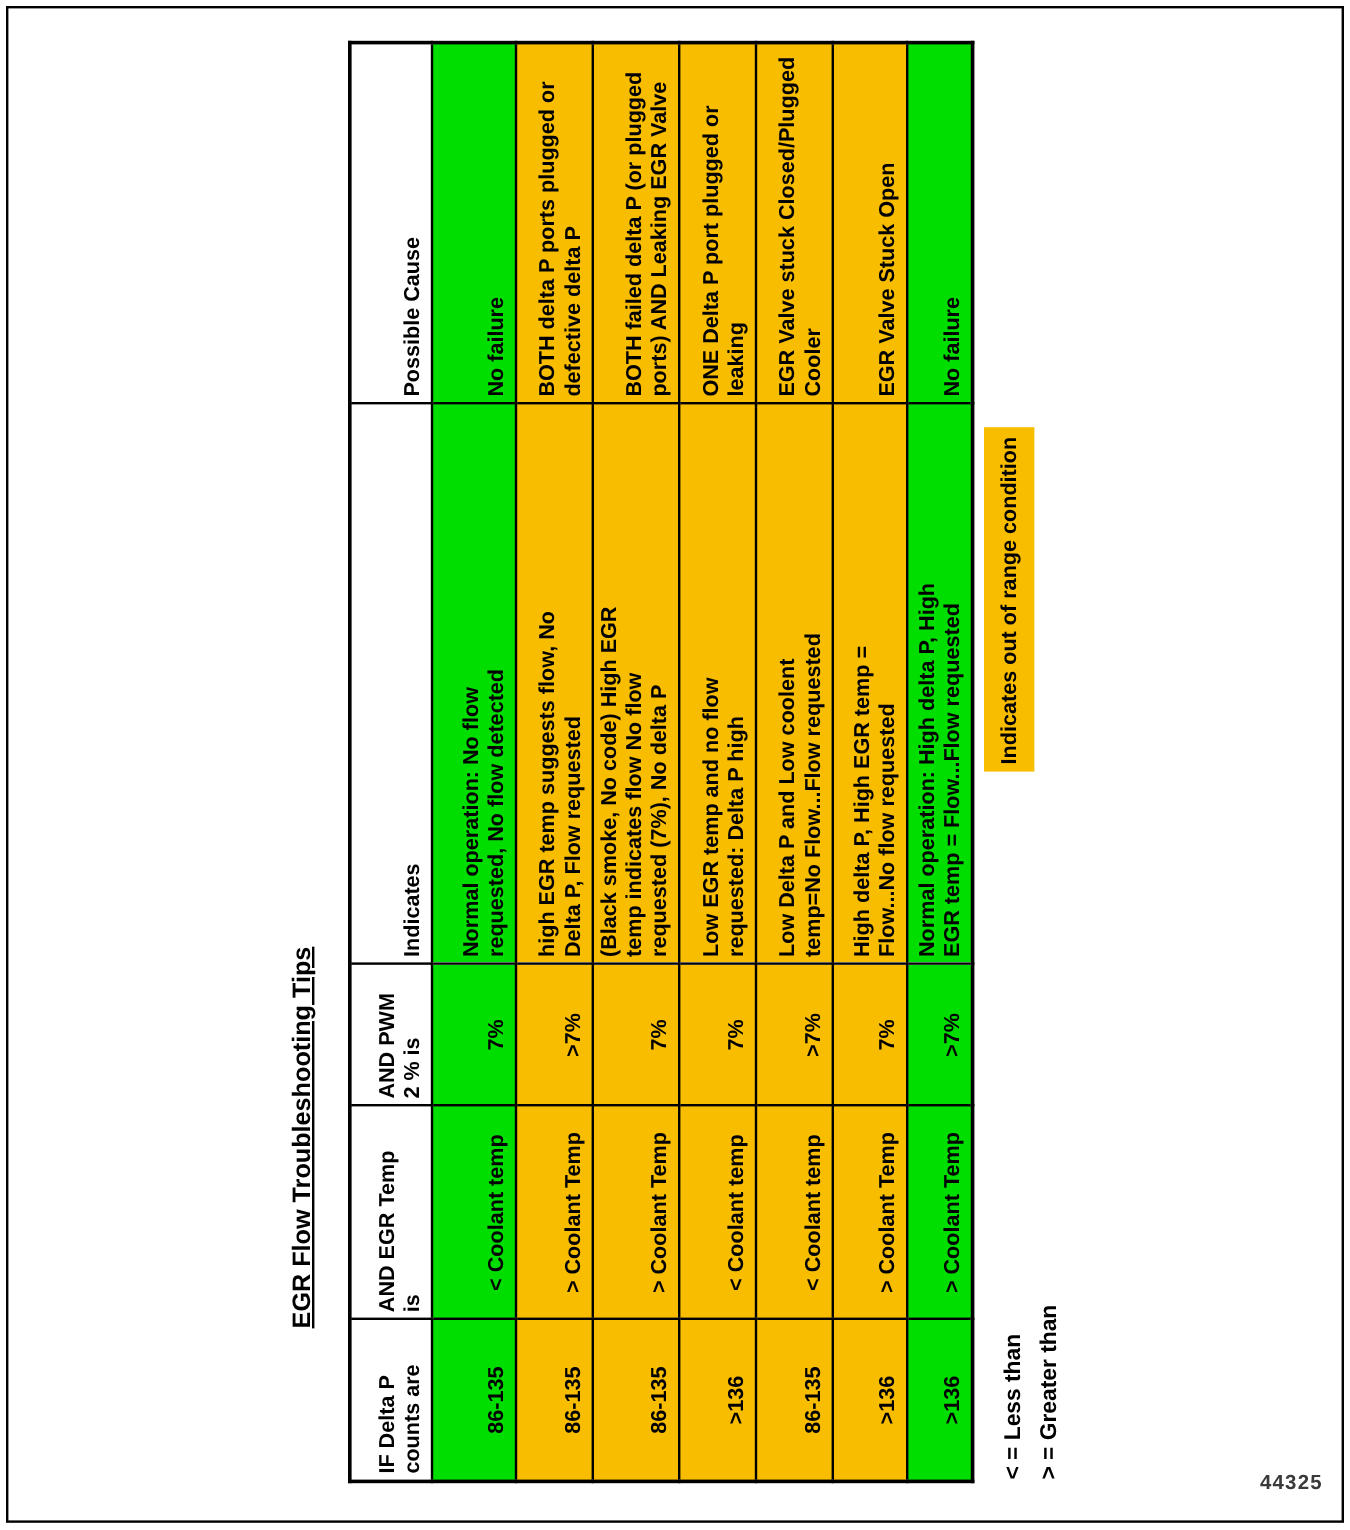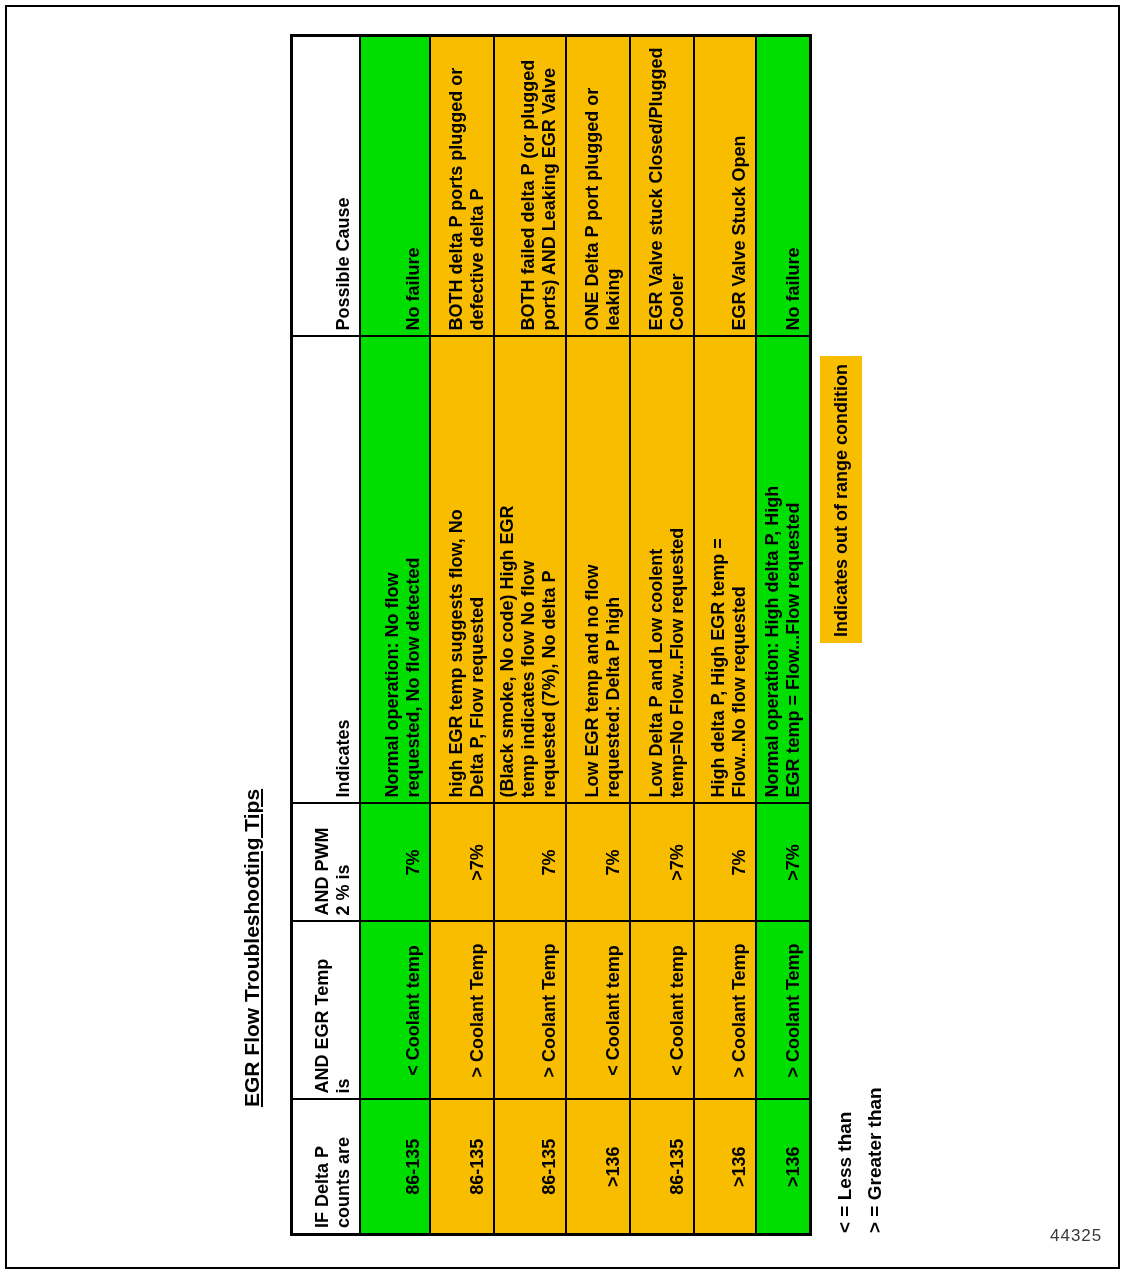--- a/index.html
+++ b/index.html
@@ -64,21 +64,21 @@
     position:absolute; left:632px; top:820px;
     height:42px; min-width:240px; width:fit-content;
     background:#F9BD00;
     display:flex; align-items:center;
     padding:0 8px 0 6px; box-sizing:border-box;
     font-size:18px; font-weight:bold; color:#000;
     white-space:nowrap;
   }
   .page-number {
     position:absolute; left:1050px; top:1226px;
-    font-size:17px; font-weight:normal; color:#3a3a3a;
+    font-size:17px; font-weight:bold; color:#3a3a3a;
     letter-spacing:1px;
   }
 </style>
 </head>
 <body>
 
 <div class="page-border"></div>
 
 <div class="sheet">
 

